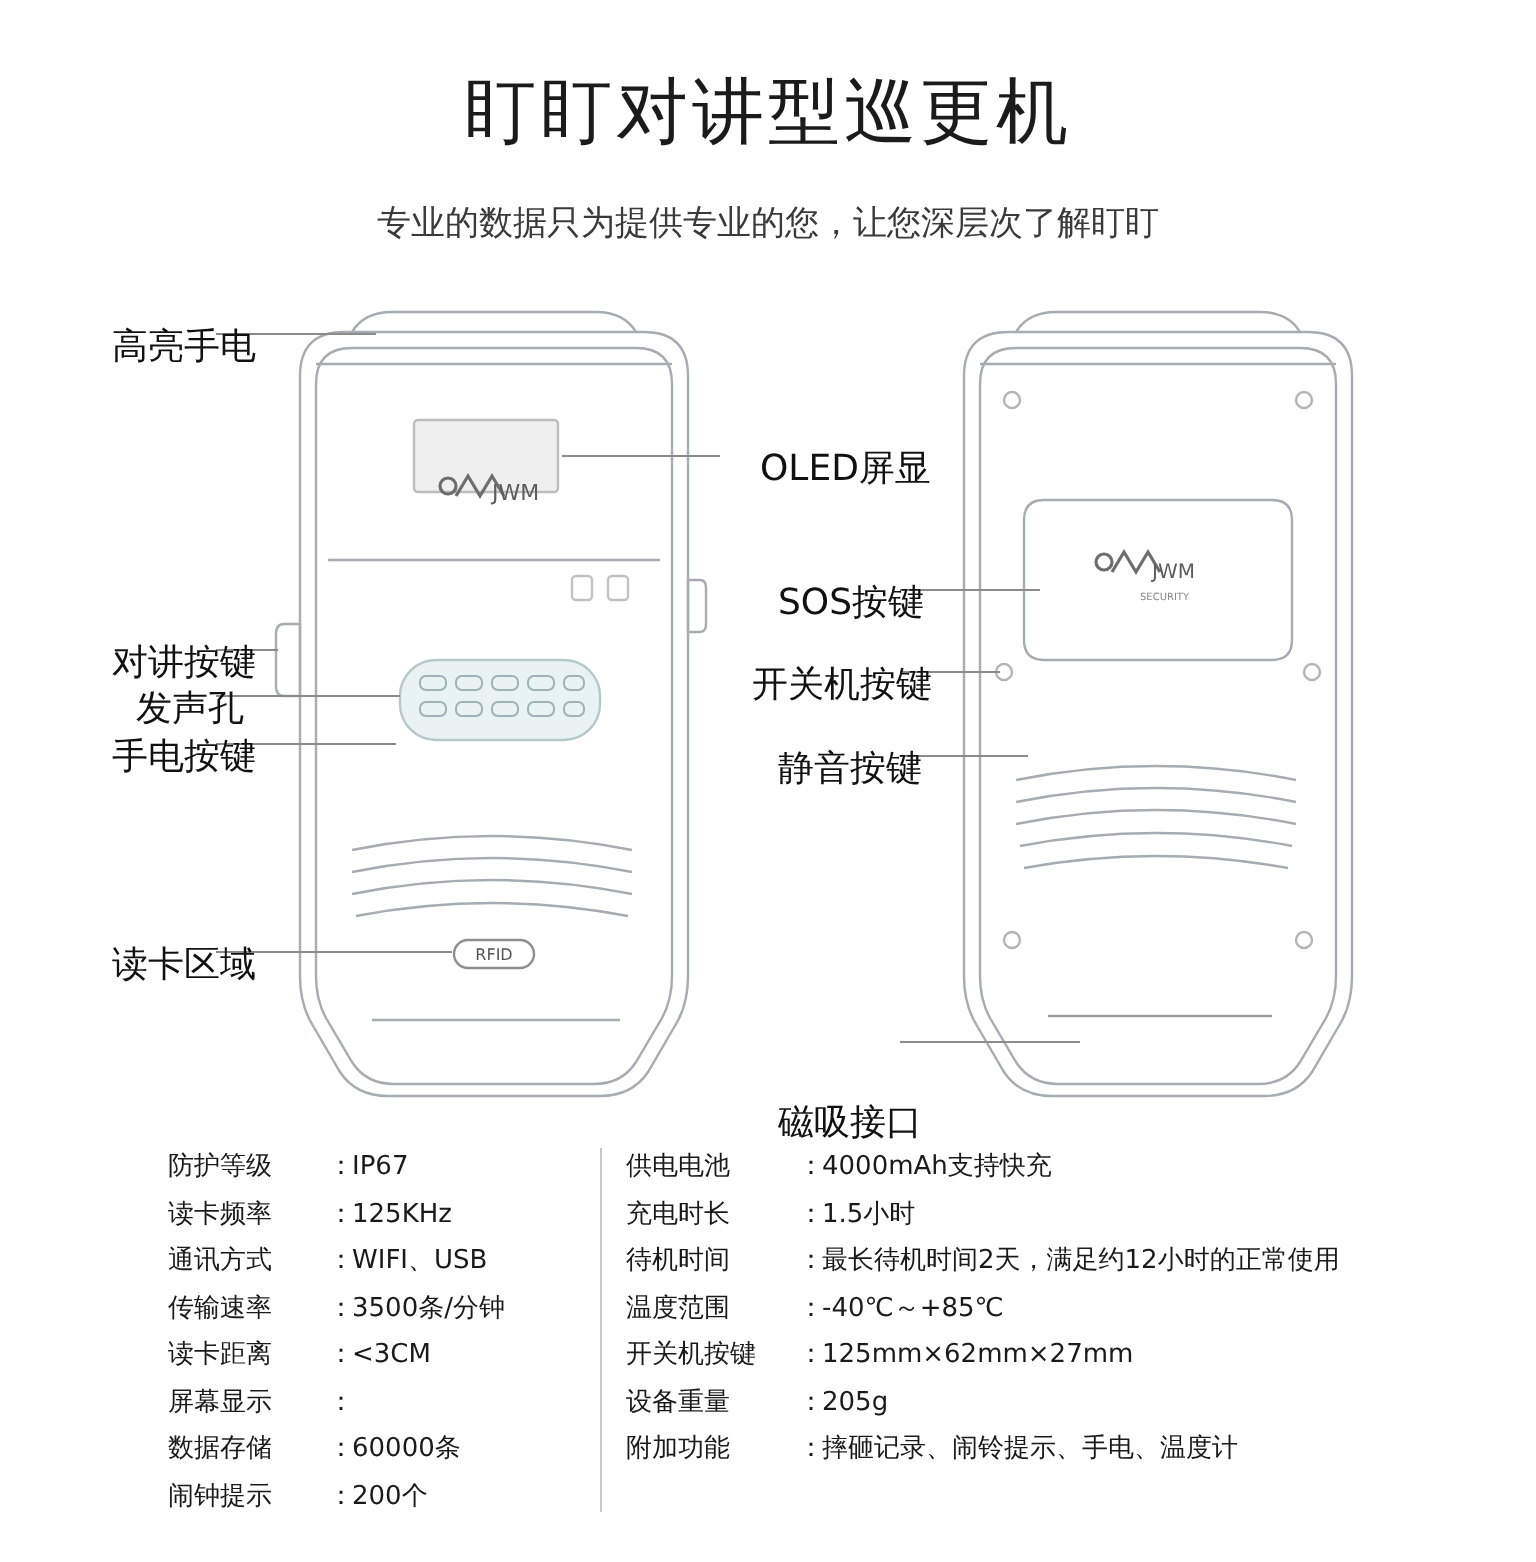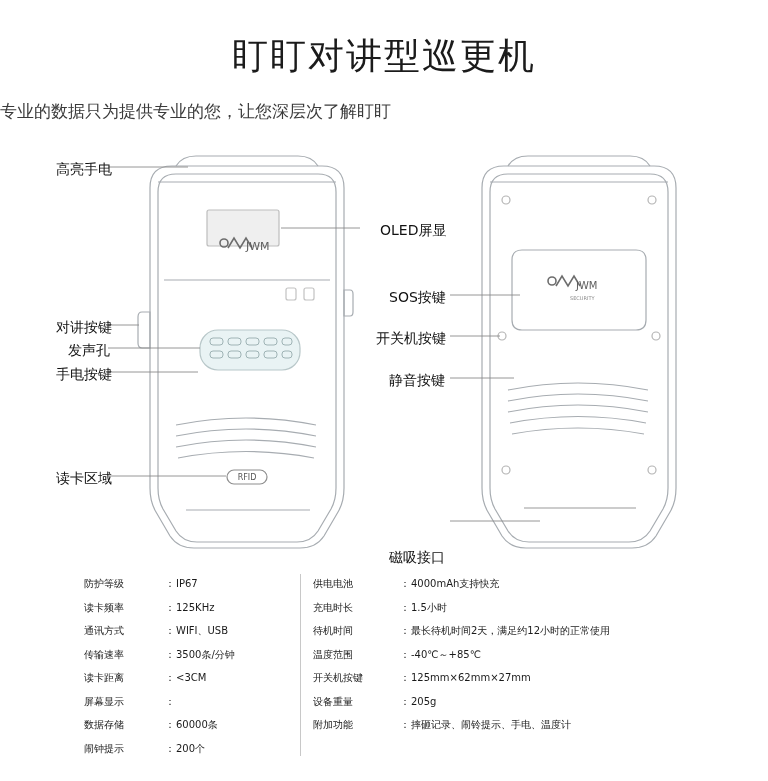--- a/index.html
+++ b/index.html
@@ -30,54 +30,54 @@
     font-size: 36px;
     letter-spacing: 2px;
     color: #1b1b1b;
     font-family: Liberation Sans, sans-serif;
   }
   .subtitle {
     position: absolute;
     top: 100px;
     left: 0;
     width: 768px;
-    text-align: left;
+    text-align: center;
     font-size: 17px;
     color: #3a3a3a;
     font-family: Liberation Mono, monospace;
   }
   
   .diagram {
     position: absolute;
     top: 140px;
     left: 0;
     width: 768px;
     height: 420px;
   }
   .diagram svg {
     display: block;
   }
   .callout {
     position: absolute;
-    font-size: 14px;
+    font-size: 18px;
     color: #111;
     font-family: "DejaVu Sans", "Liberation Sans", sans-serif;
     white-space: nowrap;
   }
   
   .specs {
     position: absolute;
     top: 572px;
     left: 0;
     width: 768px;
     height: 200px;
   }
   .spec-col {
     position: absolute;
-    font-size: 10px;
+    font-size: 13px;
     font-family: "DejaVu Sans", "Liberation Sans", sans-serif;
     color: #1a1a1a;
   }
   .spec-col.left { left: 84px; top: 0; }
   .spec-col.right { left: 313px; top: 0; }
   .divider {
     position: absolute;
     left: 300px;
     top: 574px;
     width: 1px;

